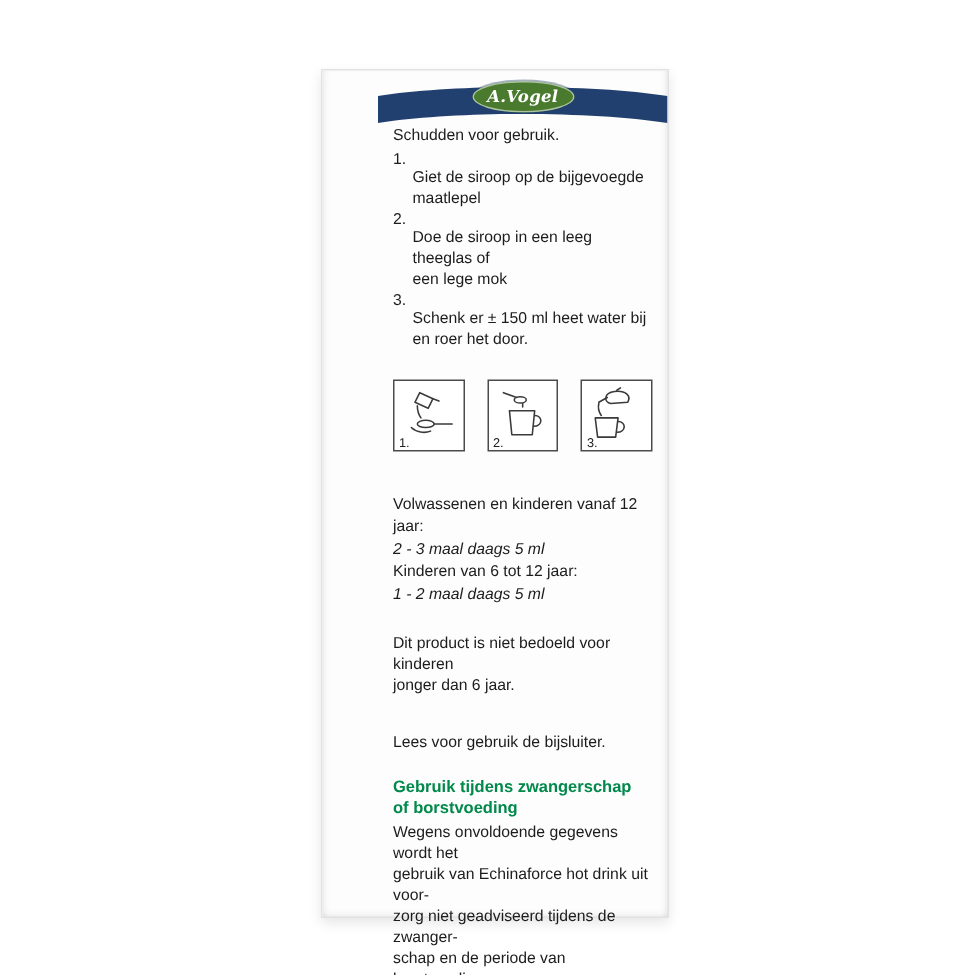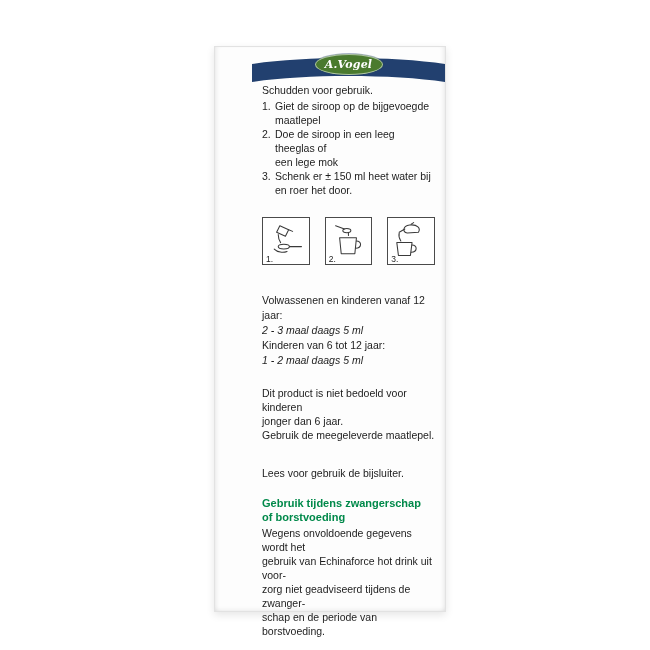--- a/index.html
+++ b/index.html
@@ -31,21 +31,21 @@
 
   .content { padding:0 10px; color:#1c1c1c; font-size:10.5px; line-height:14px; }
 
   .green-heading { color:#00894a; font-size:11px; line-height:14px; font-weight:bold; white-space:pre-line; }
   .h1 { margin:10px 0 2px 0; }
   .intro { margin:0 0 2px 0; }
 
   .steps { list-style:none; }
   .step { display:flex; }
   .step-num { width:13px; flex:none; }
-  .step-text { white-space:pre-line; flex:1; }
+  .step-text { white-space:pre-line; flex:1;margin-top:12px; }
 
   .figures { display:flex; gap:15px; margin-top:20px; }
   .figure {
     position:relative; width:57px; height:48px; background:#ffffff;
     border:1px solid #4a4a4a;
   }
   .figure svg { display:block; width:100%; height:100%; }
   .figure-label { position:absolute; left:3px; bottom:0px; font-size:8.5px; line-height:10px; color:#222; }
 
   .dosage { margin-top:28px; }
@@ -144,21 +144,20 @@
       <div class="dosage">
         <div>Volwassenen en kinderen vanaf 12 jaar:</div>
         <div class="it">2 - 3 maal daags 5 ml</div>
         <div>Kinderen van 6 tot 12 jaar:</div>
         <div class="it">1 - 2 maal daags 5 ml</div>
       </div>
 
       <div class="notes">
         <div class="pre">Dit product is niet bedoeld voor kinderen
 jonger dan 6 jaar.</div>
-        <div>Gebruik de meegeleverde maatlepel.</div>
         <div class="note3">Lees voor gebruik de bijsluiter.</div>
       </div>
 
       <div class="green-heading h2">Gebruik tijdens zwangerschap
 of borstvoeding</div>
       <div class="preg-body">Wegens onvoldoende gegevens wordt het
 gebruik van Echinaforce hot drink uit voor-
 zorg niet geadviseerd tijdens de zwanger-
 schap en de periode van borstvoeding.</div>
 

